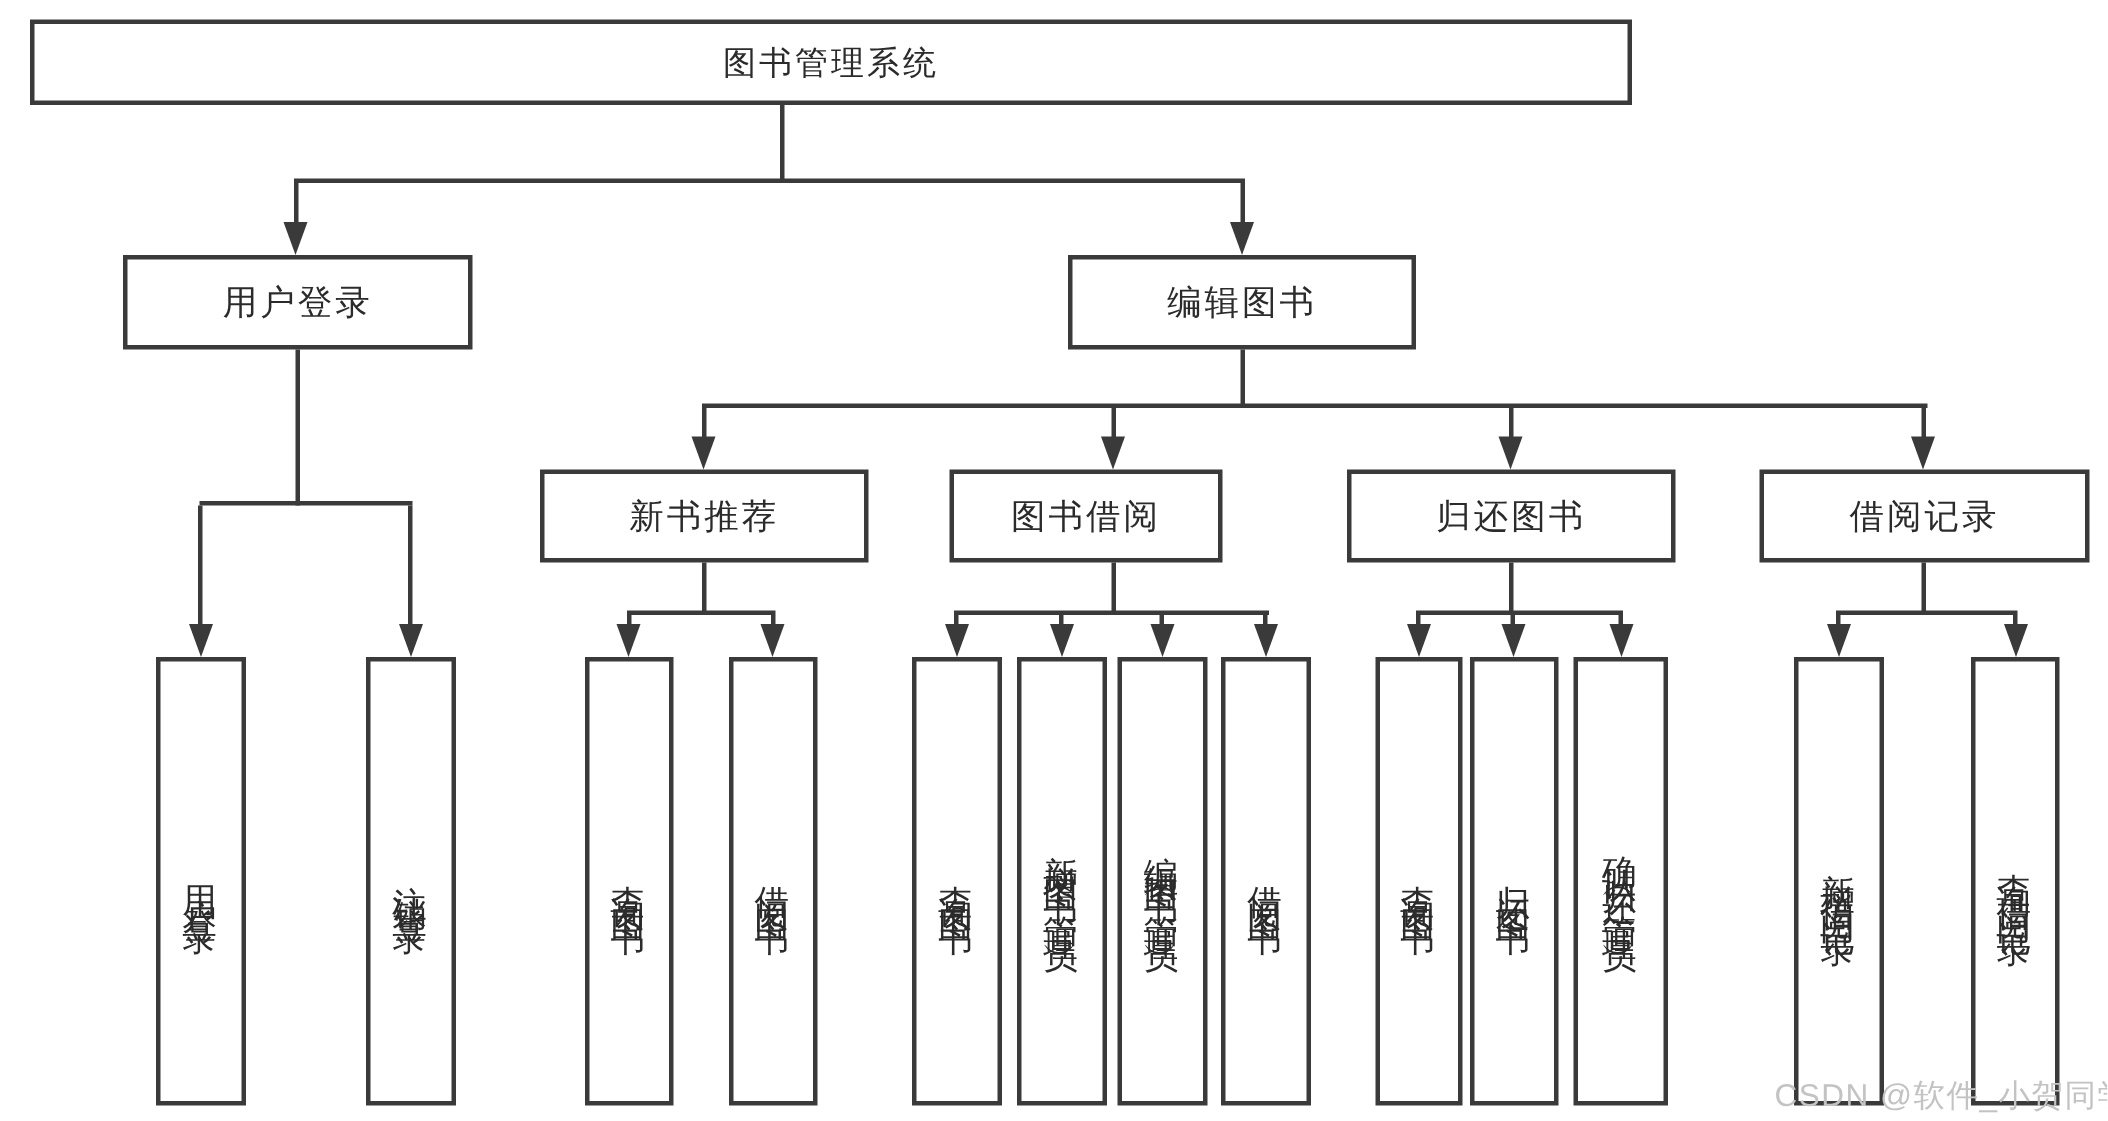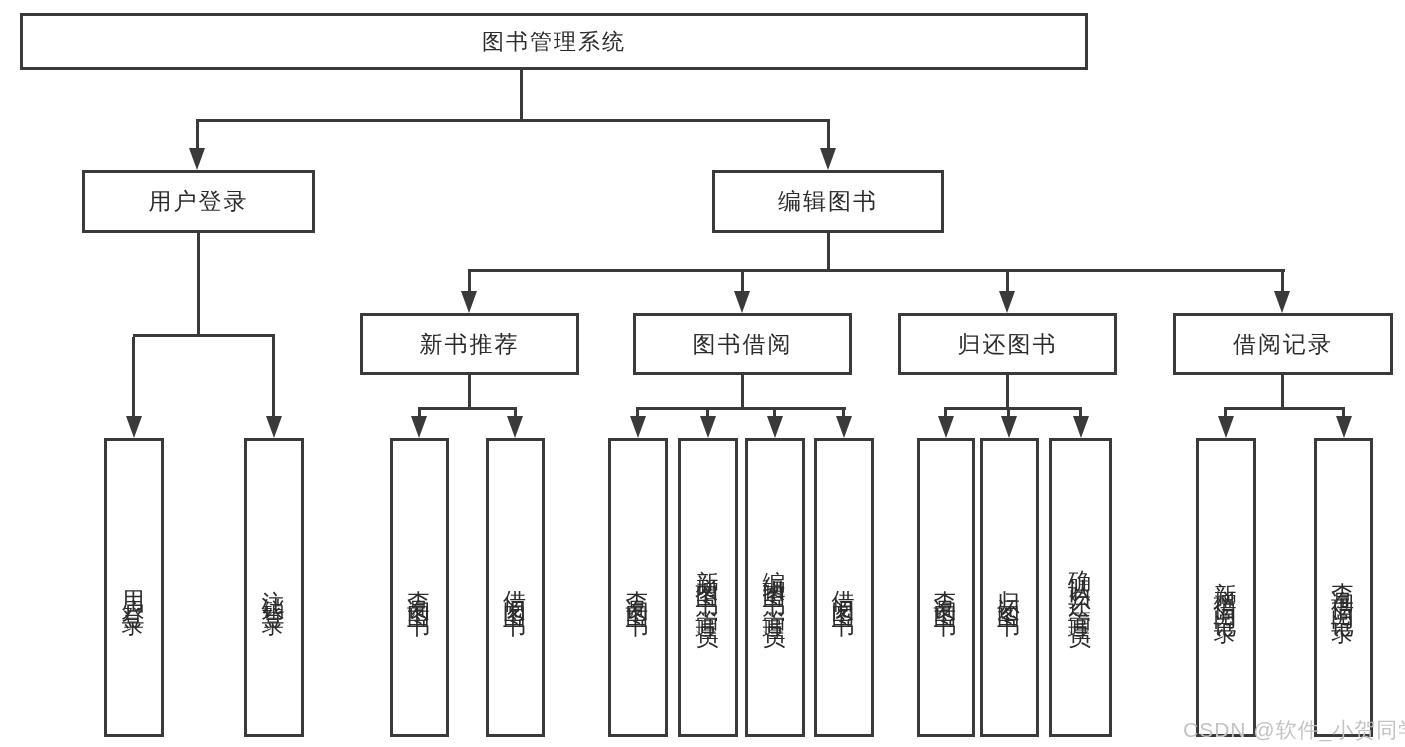--- a/index.html
+++ b/index.html
@@ -79,21 +79,21 @@
   </div>
 
   <div class="box" style="left:712px;top:170px;width:232px;height:63px">
     <span class="hlbl">编辑图书</span>
   </div>
 
   <div class="box" style="left:360px;top:313px;width:219px;height:62px">
     <span class="hlbl">新书推荐</span>
   </div>
 
-  <div class="box" style="left:633px;top:313px;width:219px;height:62px">
+  <div class="box" style="left:633px;top:313px;width:182px;height:62px">
     <span class="hlbl">图书借阅</span>
   </div>
 
   <div class="box" style="left:898px;top:313px;width:219px;height:62px">
     <span class="hlbl">归还图书</span>
   </div>
 
   <div class="box" style="left:1173px;top:313px;width:220px;height:62px">
     <span class="hlbl">借阅记录</span>
   </div>

